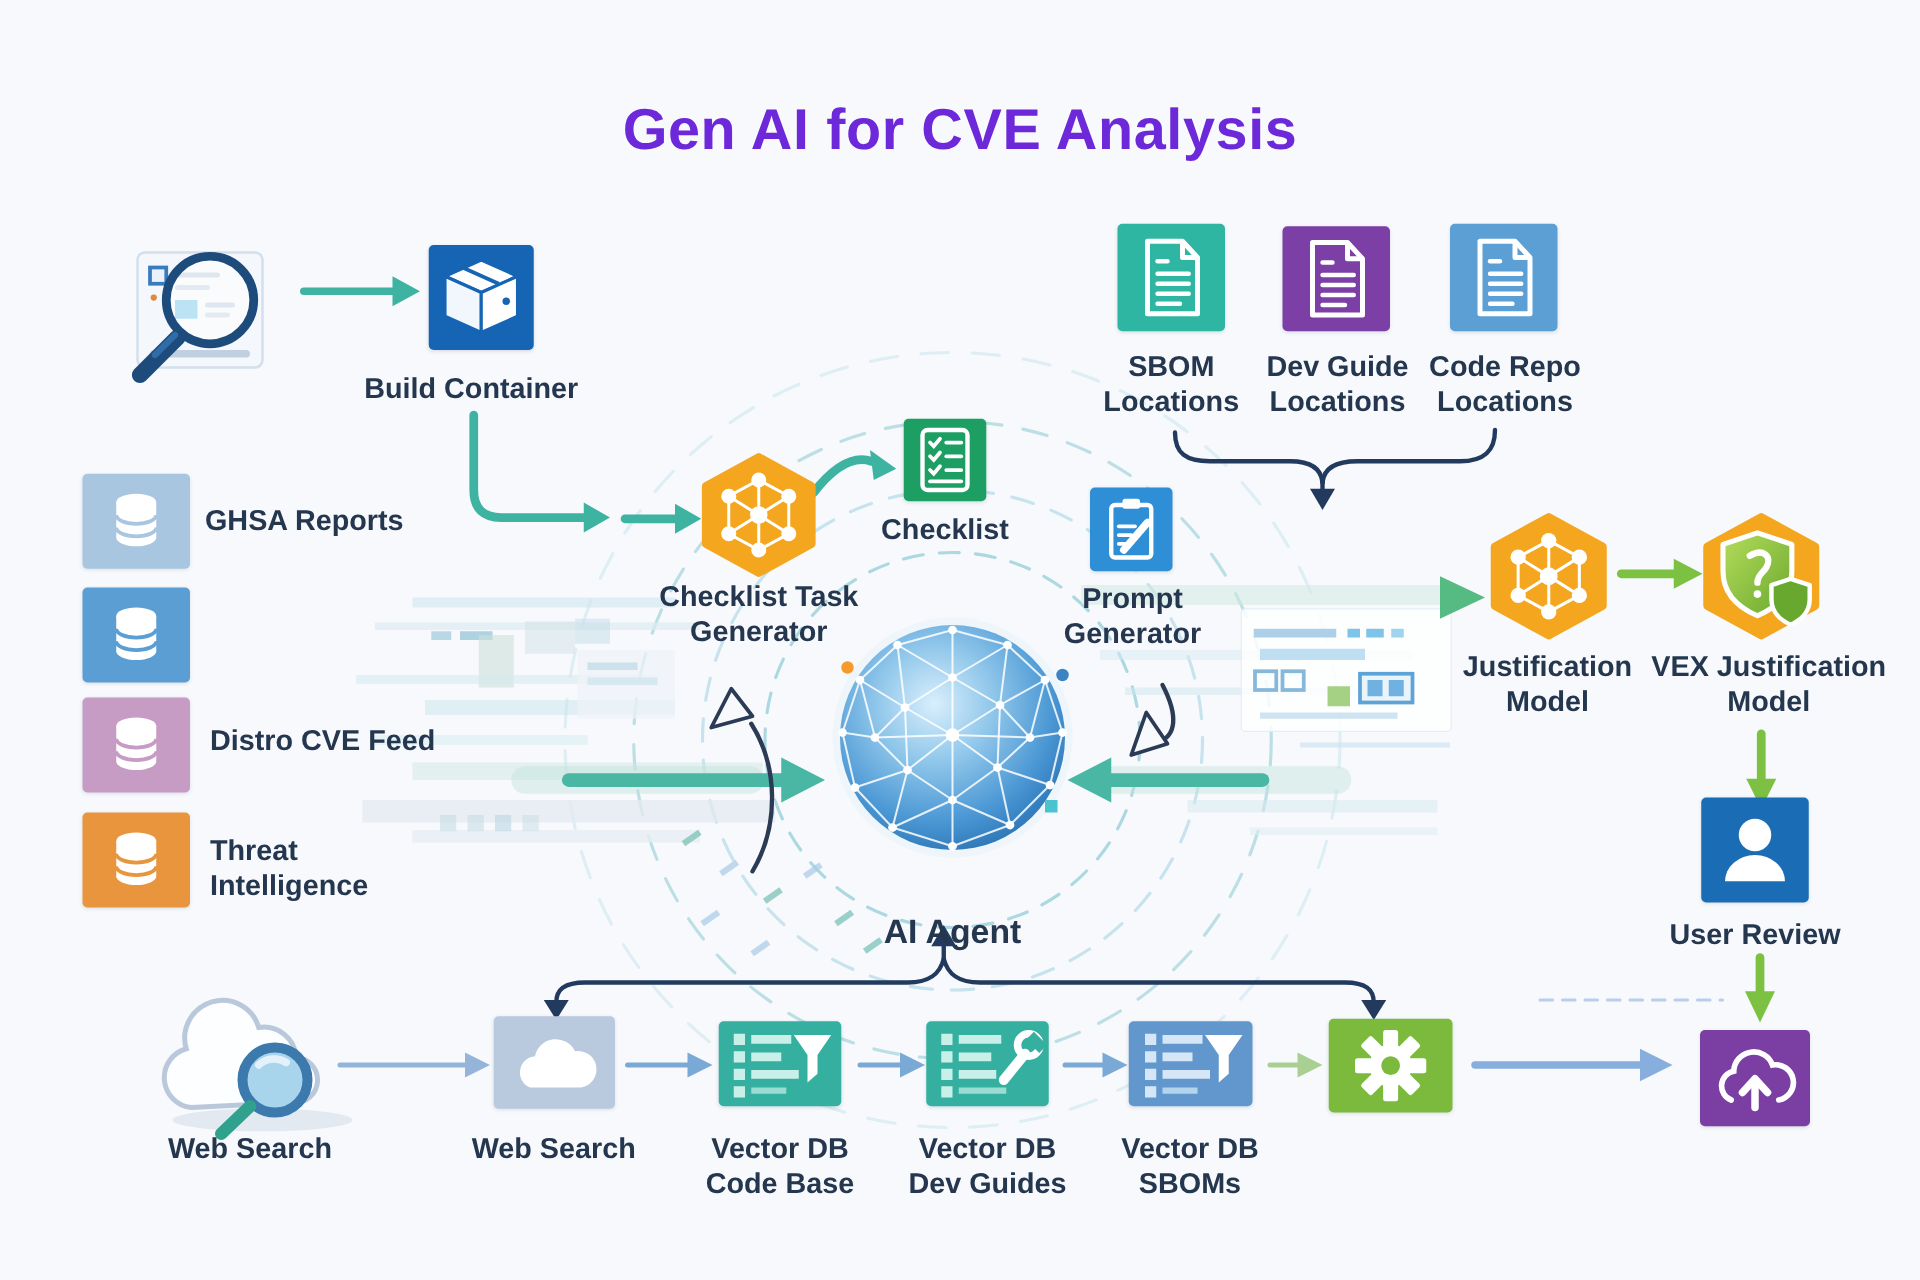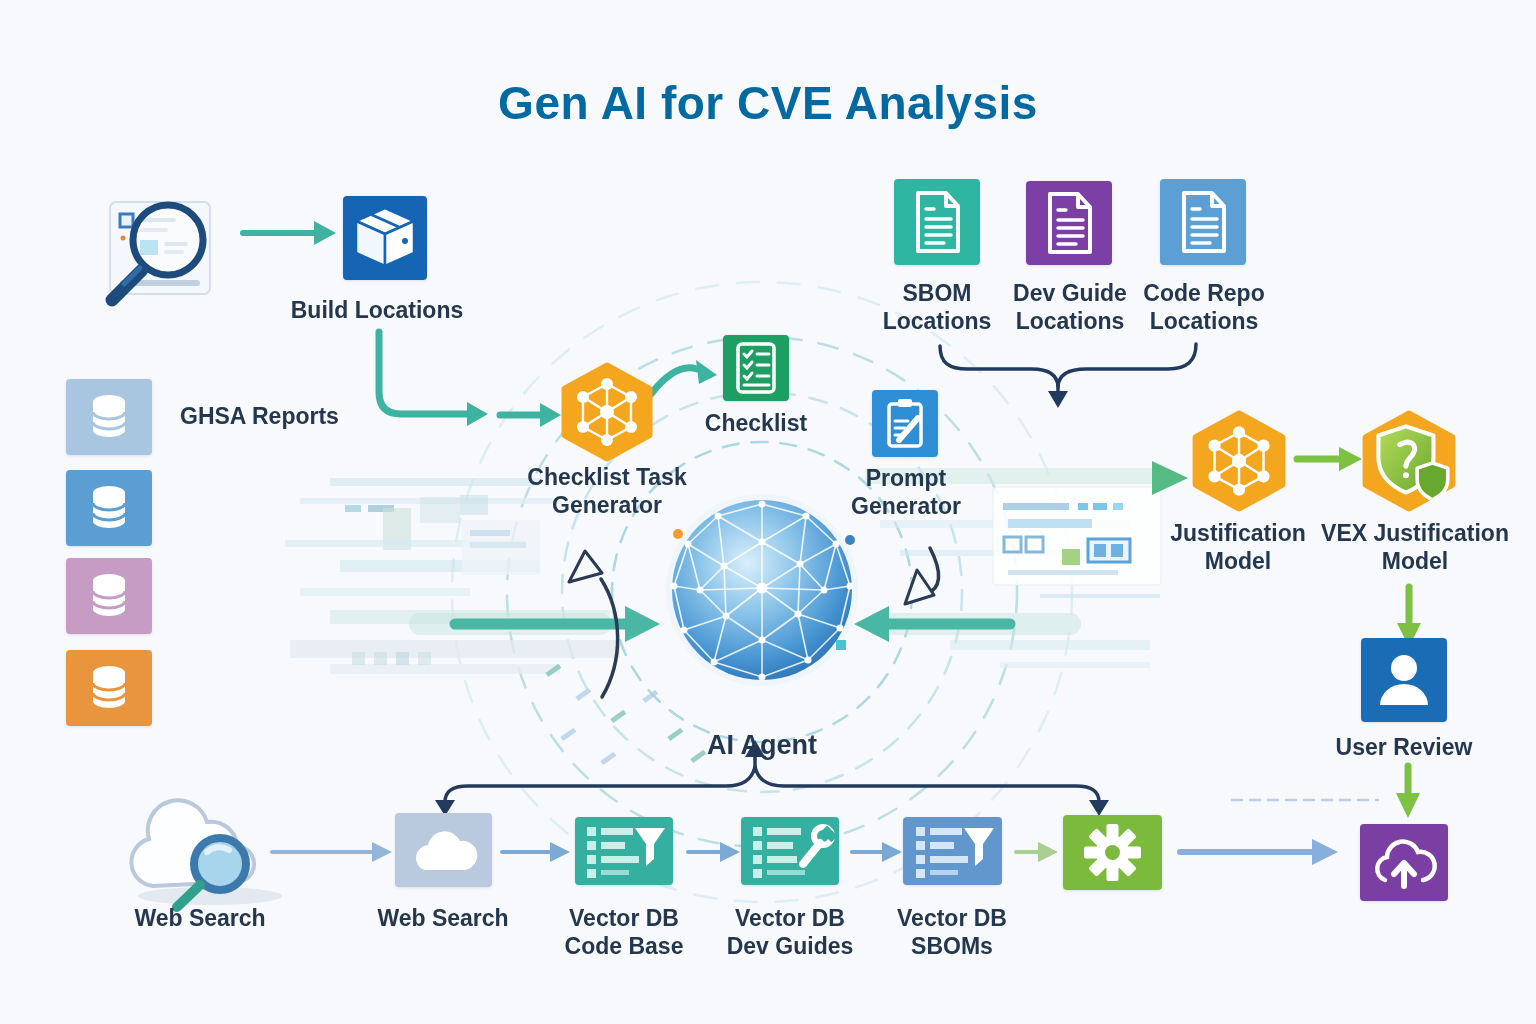--- a/index.html
+++ b/index.html
@@ -1,21 +1,21 @@
 <!DOCTYPE html>
 <html><head>
 <meta charset="utf-8">
 <style>
   html,body{margin:0;padding:0;background:#ffffff;}
   #canvas{position:relative;width:1536px;height:1024px;background:#f7f9fc;overflow:hidden;
           font-family:"Liberation Sans",sans-serif;}
   .abs{position:absolute;}
   svg{display:block;}
   .title{position:absolute;left:0;top:76px;width:1536px;text-align:center;
-         font-size:46px;font-weight:700;color:#0369a1;letter-spacing:.5px;}
+         font-size:46px;font-weight:700;color:#6d28d9;letter-spacing:.5px;}
   .lbl{position:absolute;color:#24374f;font-weight:700;font-size:23px;line-height:28px;
        text-align:center;white-space:pre-line;}
   .lbl.left{text-align:left;}
   .lbl.big{font-size:27px;margin-top:33px;}
   .sq{position:absolute;border-radius:4px;display:flex;align-items:center;justify-content:center;
       box-shadow:0 1px 3px rgba(30,60,90,.12);}
 </style>
 </head>
 <body>
 
@@ -177,35 +177,35 @@
     <svg width="84" height="84" viewBox="0 0 84 84">
       <g stroke="#1565b4" stroke-width="2.5" stroke-linejoin="round">
         <polygon points="42,12 71,25 42,38 13,25" fill="#ffffff"></polygon>
         <polygon points="13,25 42,38 42,70 13,57" fill="#f2f7fd"></polygon>
         <polygon points="42,38 71,25 71,57 42,70" fill="#ffffff"></polygon>
       </g>
       <line x1="27" y1="18" x2="56" y2="31" stroke="#1565b4" stroke-width="3"></line>
       <circle cx="62" cy="45" r="3" fill="#1565b4"></circle>
     </svg>
   </div>
-  <div class="lbl" style="left:257px;top:296px;width:240px">Build Locations</div>
+  <div class="lbl" style="left:257px;top:296px;width:240px">Build Container</div>
 
   <div class="sq" style="left: 66px; top: 379px; width: 86px; height: 76px; background: rgb(169, 198, 224);">
     <svg width="60" height="60" viewBox="0 0 60 60">
         <g fill="#fff">
           <ellipse cx="30" cy="15" rx="16" ry="7"></ellipse>
           <path d="M14 15 v28 a16 7 0 0 0 32 0 v-28 z"></path>
         </g>
         <g fill="none" stroke="#a9c6e0" stroke-width="3">
           <path d="M14 25 a16 7 0 0 0 32 0"></path>
           <path d="M14 35 a16 7 0 0 0 32 0"></path>
         </g>
       </svg>
   </div>
-  <div class="lbl left" style="left:180px;top:402px;width:260px">GHSA Reports</div>
+  <div class="lbl left" style="left:164px;top:402px;width:260px">GHSA Reports</div>
 
   <div class="sq" style="left: 66px; top: 470px; width: 86px; height: 76px; background: rgb(91, 158, 211);">
     <svg width="60" height="60" viewBox="0 0 60 60">
         <g fill="#fff">
           <ellipse cx="30" cy="15" rx="16" ry="7"></ellipse>
           <path d="M14 15 v28 a16 7 0 0 0 32 0 v-28 z"></path>
         </g>
         <g fill="none" stroke="#5b9ed3" stroke-width="3">
           <path d="M14 25 a16 7 0 0 0 32 0"></path>
           <path d="M14 35 a16 7 0 0 0 32 0"></path>
@@ -218,33 +218,36 @@
         <g fill="#fff">
           <ellipse cx="30" cy="15" rx="16" ry="7"></ellipse>
           <path d="M14 15 v28 a16 7 0 0 0 32 0 v-28 z"></path>
         </g>
         <g fill="none" stroke="#c79cc4" stroke-width="3">
           <path d="M14 25 a16 7 0 0 0 32 0"></path>
           <path d="M14 35 a16 7 0 0 0 32 0"></path>
         </g>
       </svg>
   </div>
+  <div class="lbl left" style="left:168px;top:578px;width:260px">Distro CVE Feed</div>
 
   <div class="sq" style="left: 66px; top: 650px; width: 86px; height: 76px; background: rgb(233, 149, 62);">
     <svg width="60" height="60" viewBox="0 0 60 60">
         <g fill="#fff">
           <ellipse cx="30" cy="15" rx="16" ry="7"></ellipse>
           <path d="M14 15 v28 a16 7 0 0 0 32 0 v-28 z"></path>
         </g>
         <g fill="none" stroke="#e9953e" stroke-width="3">
           <path d="M14 25 a16 7 0 0 0 32 0"></path>
           <path d="M14 35 a16 7 0 0 0 32 0"></path>
         </g>
       </svg>
   </div>
+  <div class="lbl left" style="left:168px;top:666px;width:260px">Threat
+Intelligence</div>
 
   <svg class="abs" width="100" height="100" style="left:557px;top:362px" viewBox="0 0 100 100">
     <polygon points="50,4 92,27 92,73 50,96 8,73 8,27" fill="#f5a61f" stroke="#f5a61f" stroke-width="7" stroke-linejoin="round"></polygon>
     <g stroke="#fff" stroke-width="2.4">
       <path d="M50 22 L74 35 L74 65 L50 78 L26 65 L26 35 Z" fill="none"></path>
       <path d="M50 22 L50 50 M26 35 L50 50 M74 35 L50 50 M26 65 L50 50 M74 65 L50 50 M50 78 L50 50 M26 35 L74 65 M74 35 L26 65" fill="none"></path>
     </g>
     <g fill="#fff">
       <circle cx="50" cy="22" r="6"></circle>
         <circle cx="74" cy="35" r="6"></circle>

